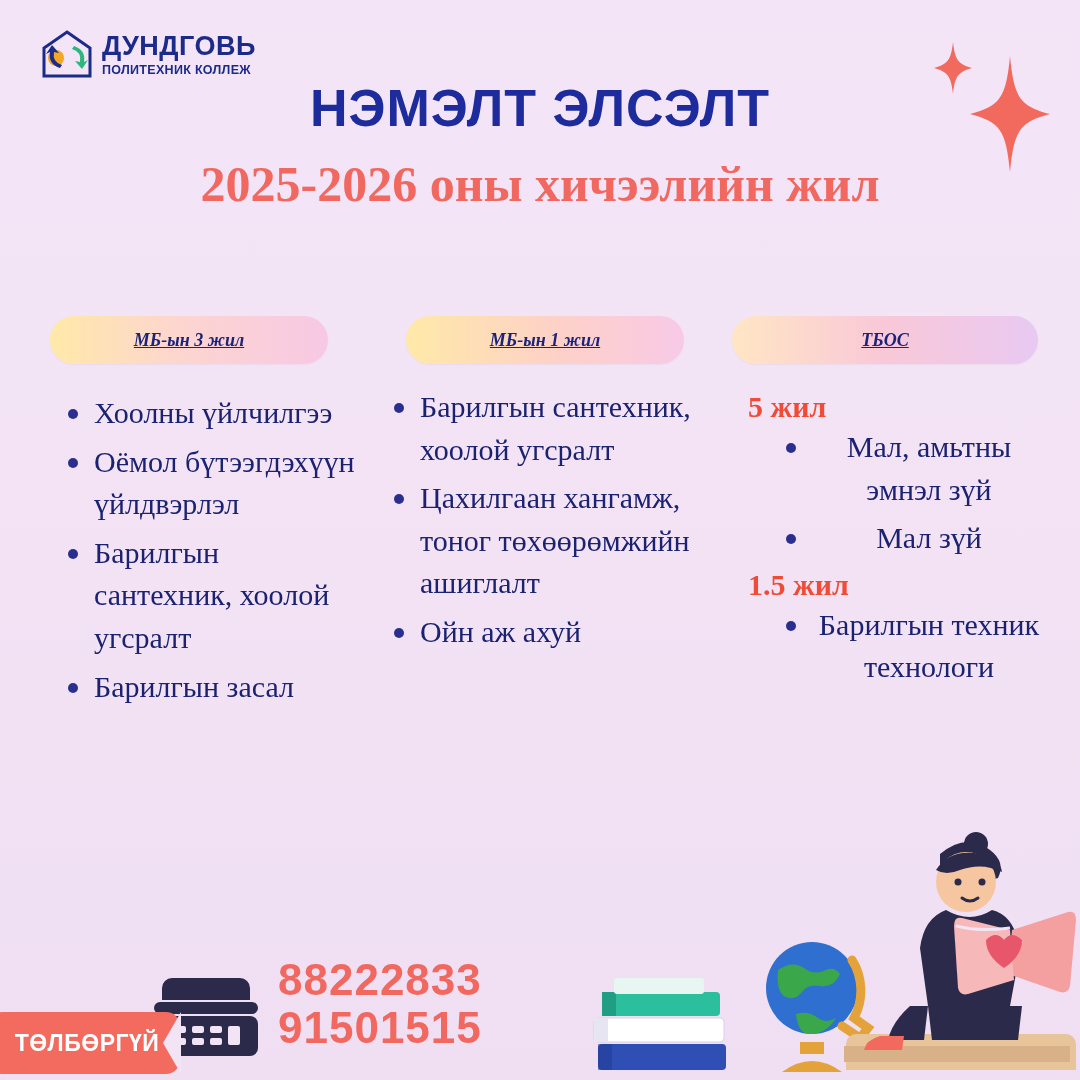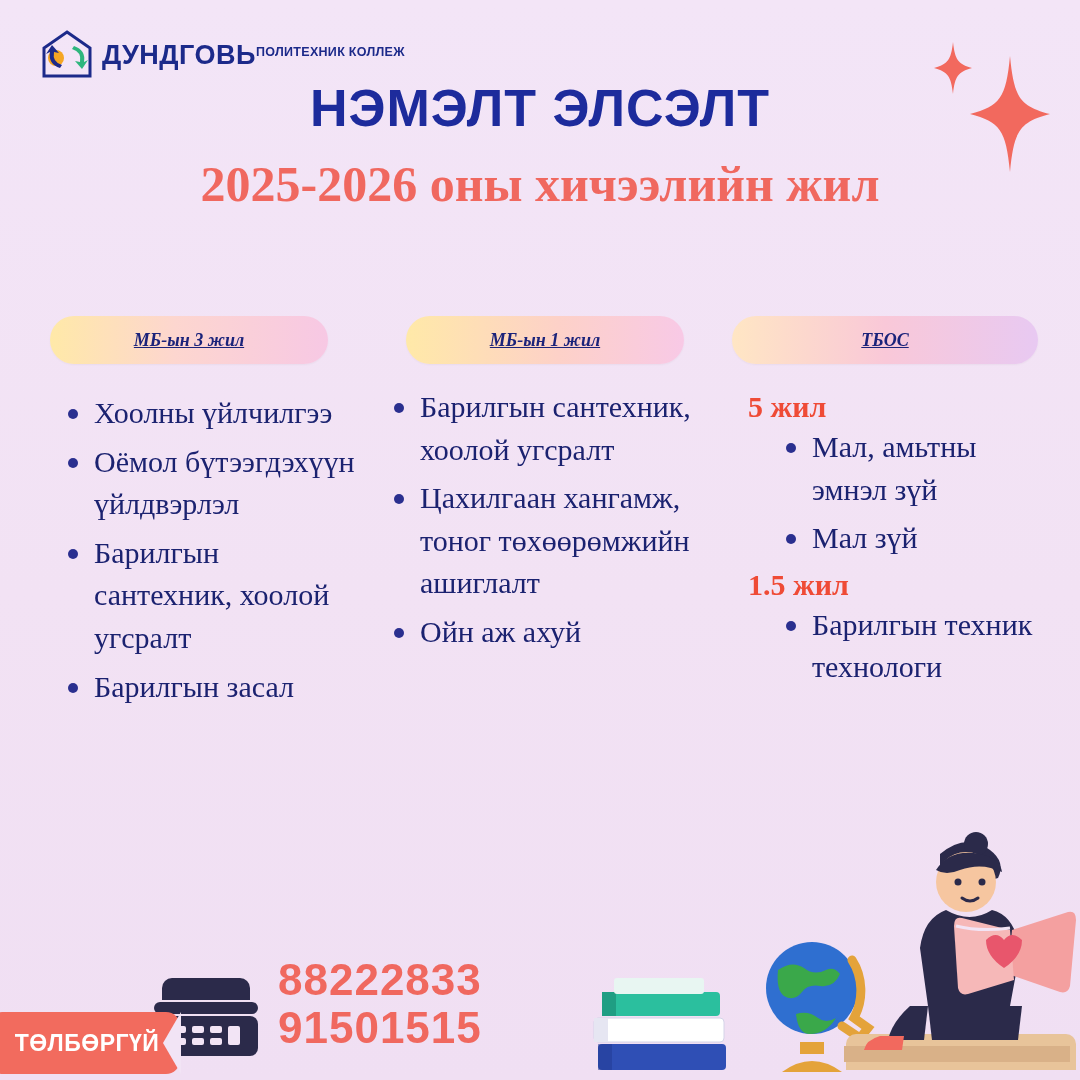--- a/index.html
+++ b/index.html
@@ -31,21 +31,21 @@
     align-items: center;
     gap: 8px;
   }
   .logo-mark {
     width: 54px;
     height: 54px;
     position: relative;
   }
   .logo-text {
     display: flex;
-    flex-direction: row;
+    flex-direction: column;
     line-height: 1;
   }
   .logo-title {
     font-family: "Liberation Sans", sans-serif;
     font-weight: bold;
     font-size: 27px;
     color: #1c2a8a;
     letter-spacing: 0.5px;
   }
   .logo-sub {
@@ -157,21 +157,21 @@
     position: absolute;
     left: 10px;
     top: 17px;
     width: 10px;
     height: 10px;
     border-radius: 50%;
     background: #2a2f8f;
   }
   .col-1 ul.items { margin-top: 28px; margin-left: 28px; width: 300px; }
   .col-2 ul.items { margin-top: 22px; margin-left: 18px; width: 330px; }
-  .col-3 ul.items { margin-top: 2px; margin-left: 52px; width: 270px; }
+  .col-3 ul.items { margin-top: 2px; margin-left: 52px; width: 270px; text-align: center; }
 
   .group-label {
     font-family: "Liberation Serif", serif;
     font-weight: bold;
     font-size: 30px;
     color: #ef4b36;
     margin-left: 24px;
     margin-top: 26px;
   }
   .group-label.tight { margin-top: 8px; }

